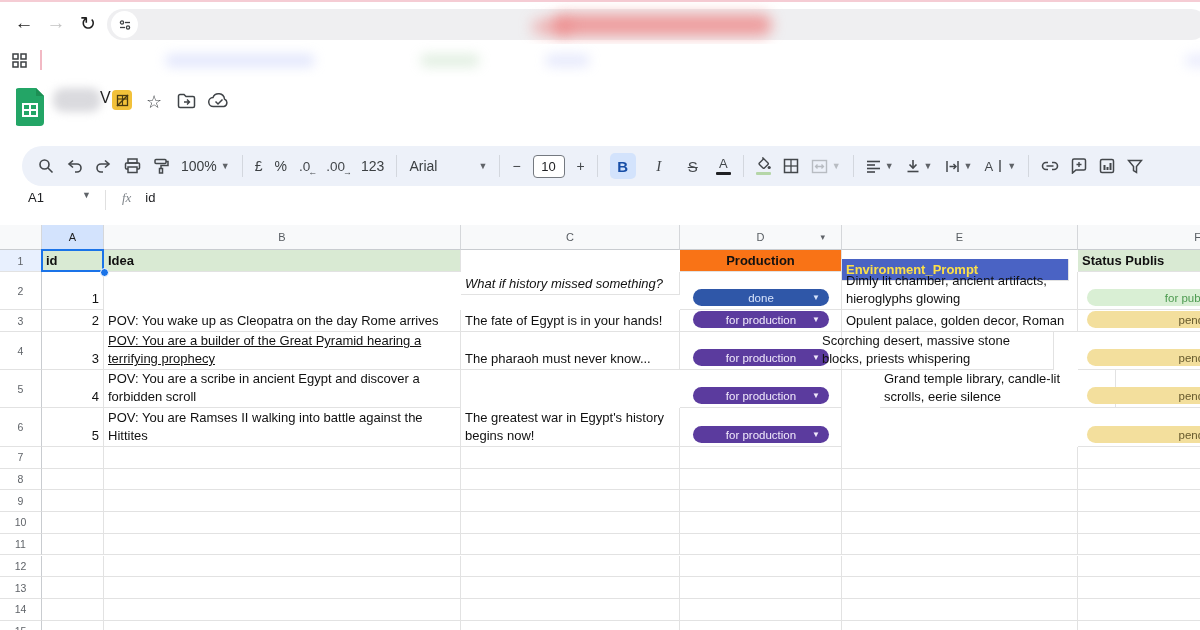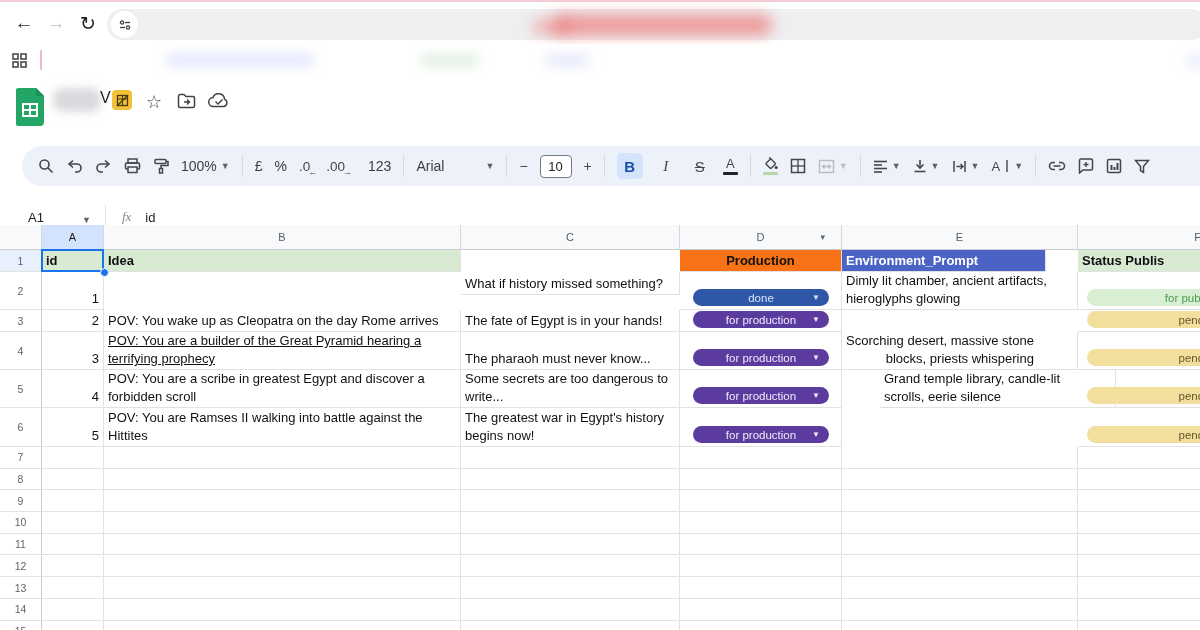--- a/index.html
+++ b/index.html
@@ -36,21 +36,21 @@
   .caret{font-size:9px;color:#5f6368;margin-left:4px;}
   .tb-txt{font-size:14px;color:#3c4043;}
   #font-size-box{border:1px solid #747980;border-radius:4px;width:30px;height:21px;display:flex;align-items:center;justify-content:center;font-size:13px;color:#202124;background:#fff;margin:0 4px;}
   #bold-btn{background:#d3e3fc;border-radius:5px;width:26px;height:26px;font-weight:bold;color:#174ea6;font-size:15px;}
   .letter-btn{font-size:15px;width:22px;}
   .dec-wrap{position:relative;font-size:13.5px;}
   .dec-wrap .mini{position:absolute;font-size:9px;bottom:-3px;right:-7px;}
   .stack{display:flex;flex-direction:column;align-items:center;gap:2px;}
   .color-bar{width:15px;height:3px;border-radius:1px;}
   
-  #formula-bar{left:0;top:190px;width:1044px;height:35px;background:#fff;border-bottom:3px solid #0f766e;display:flex;align-items:flex-end;}
+  #formula-bar{left:0;top:190px;width:1044px;height:35px;background:#fff;border-bottom:3px solid #0f766e;display:flex;align-items:flex-start;}
   #name-box{margin-left:28px;font-size:13px;color:#202124;width:50px;}
   #fx-label{font-style:italic;color:#80868b;font-size:13px;margin:0 14px 0 16px;font-family:"Liberation Serif",serif;}
   #formula-value{font-size:13px;color:#202124;}
   
   #sheet{left:0;top:225px;width:1200px;height:405px;overflow:hidden;background:#fff;}
   .cell{position:absolute;box-sizing:border-box;border-right:1px solid #e2e2e2;border-bottom:1px solid #e2e2e2;font-size:13px;color:#111;display:flex;align-items:flex-end;padding:1px 4px;overflow:hidden;line-height:18px;white-space:pre-line;}
   .cell.nowrap{white-space:nowrap;}
   .colhead{background:#f8f9fa;border-right:1px solid #d5d7da;border-bottom:1px solid #c9ccd0;color:#575c61;font-size:11px;align-items:center;justify-content:center;padding:0;}
   .gutter{background:#fff;border-right:1px solid #c9ccd0;color:#5f6368;font-size:10.5px;align-items:center;justify-content:center;padding:0;}
   .hdrcell{font-weight:bold;}
@@ -164,21 +164,21 @@
   </span>
   <span class="tb-div"></span>
   <span class="tb tb-txt">£</span>
   <span class="tb tb-txt">%</span>
   <span class="tb">
     <span class="dec-wrap"><span>.0</span><span class="mini">←</span></span>
   </span>
   <span class="tb" style="margin-left:10px">
     <span class="dec-wrap"><span>.00</span><span class="mini">→</span></span>
   </span>
-  <span class="tb tb-txt" style="margin-left:17px">123</span>
+  <span class="tb tb-txt" style="margin-left:10px">123</span>
   <span class="tb-div"></span>
   <span class="tb" style="width:78px;justify-content:space-between;">
     <span class="tb-txt">Arial</span>
       <span class="caret">▼</span>
   </span>
   <span class="tb-div"></span>
   <span class="tb">−</span>
   <span class="tb" style="margin:0 2px">
       <span id="font-size-box">10</span>
     </span>
@@ -291,50 +291,49 @@
     <div class="cell colhead" style="left: 42px; top: 0px; width: 62px; height: 25px; background: rgb(211, 227, 253); color: rgb(31, 31, 31);">A</div>
     <div class="cell colhead" style="left: 104px; top: 0px; width: 357px; height: 25px;">B</div>
     <div class="cell colhead" style="left: 461px; top: 0px; width: 219px; height: 25px;">C</div>
     <div class="cell colhead" style="left: 680px; top: 0px; width: 162px; height: 25px; position: absolute;">D<span style="position: absolute; right: 16px; font-size: 9px; color: rgb(95, 99, 104);">▾</span></div>
     <div class="cell colhead" style="left: 842px; top: 0px; width: 236px; height: 25px;">E</div>
     <div class="cell colhead" style="left: 1078px; top: 0px; width: 240px; height: 25px;">F</div>
     <div class="cell gutter" style="left: 0px; top: 25px; width: 42px; height: 22px; background: rgb(232, 240, 254);">1</div>
     <div class="cell hdrcell nowrap" style="left: 42px; top: 25px; width: 62px; height: 22px; background: rgb(217, 234, 211);">id</div>
     <div class="cell hdrcell nowrap" style="left: 104px; top: 25px; width: 357px; height: 22px; background: rgb(217, 234, 211);">Idea</div>
     <div class="cell hdrcell nowrap center" style="left: 680px; top: 25px; width: 162px; height: 22px; background: #f97316;">Production</div>
-    <div class="cell hdrcell nowrap" style="left: 842px; top: 25px; width: 204px; height: 22px; background: rgb(74, 99, 196); color: #ffffff;">Environment_Prompt</div>
+    <div class="cell hdrcell nowrap" style="left: 842px; top: 34px; width: 227px; height: 22px; background: rgb(74, 99, 196); color: #fde047;">Environment_Prompt</div>
     <div class="cell hdrcell nowrap" style="left: 1078px; top: 25px; width: 240px; height: 22px; background: rgb(217, 234, 211);">Status Publis</div>
     <div class="cell gutter" style="left: 0px; top: 47px; width: 42px; height: 38px;">2</div>
     <div class="cell right nowrap" style="left: 42px; top: 47px; width: 62px; height: 38px;">1</div>
-    <div class="cell nowrap" style="left: 461px; top: 47px; width: 219px; height: 23px;">What if history missed something?</div>
+    <div class="cell nowrap" style="left: 461px; top: 47px; width: 219px; height: 23px; font-style: italic;">What if history missed something?</div>
     <div class="cell " style="left: 680px; top: 47px; width: 162px; height: 38px; align-items: flex-end; padding: 0px;"><span class="chip" style="background: rgb(47, 87, 168); color: rgb(214, 226, 251); width: 136px; margin-left: 13px;">done<span class="arr">▼</span></span></div>
     <div class="cell " style="left: 842px; top: 47px; width: 236px; height: 38px;">Dimly lit chamber, ancient artifacts,
 hieroglyphs glowing</div>
     <div class="cell " style="left: 1078px; top: 47px; width: 240px; height: 38px; align-items: flex-end; padding: 0px;"><span class="chip" style="background: rgb(217, 239, 212); color: rgb(77, 155, 80); width: 224px; margin-left: 9px;">for publishing</span></div>
     <div class="cell gutter" style="left: 0px; top: 85px; width: 42px; height: 22px;">3</div>
     <div class="cell right nowrap" style="left: 42px; top: 85px; width: 62px; height: 22px;">2</div>
     <div class="cell nowrap" style="left: 104px; top: 85px; width: 357px; height: 22px;">POV: You wake up as Cleopatra on the day Rome arrives</div>
     <div class="cell nowrap" style="left: 461px; top: 85px; width: 219px; height: 22px;">The fate of Egypt is in your hands!</div>
     <div class="cell " style="left: 680px; top: 85px; width: 162px; height: 22px; align-items: flex-end; padding: 0px;"><span class="chip" style="background: rgb(91, 59, 158); color: rgb(240, 233, 251); width: 136px; margin-left: 13px;">for production<span class="arr">▼</span></span></div>
+    <div class="cell nowrap" style="left: 842px; top: 85px; width: 236px; height: 22px;">Opulent palace, golden decor, Roman</div>
     <div class="cell " style="left: 1078px; top: 85px; width: 240px; height: 22px; align-items: flex-end; padding: 0px;"><span class="chip" style="background: rgb(243, 223, 157); color: rgb(102, 89, 44); width: 224px; margin-left: 9px;">pending</span></div>
     <div class="cell gutter" style="left: 0px; top: 107px; width: 42px; height: 38px;">4</div>
     <div class="cell right nowrap" style="left: 42px; top: 107px; width: 62px; height: 38px;">3</div>
     <div class="cell " style="left: 104px; top: 107px; width: 357px; height: 38px; text-decoration: underline;">POV: You are a builder of the Great Pyramid hearing a
 terrifying prophecy</div>
     <div class="cell nowrap" style="left: 461px; top: 107px; width: 219px; height: 38px;">The pharaoh must never know...</div>
     <div class="cell " style="left: 680px; top: 107px; width: 162px; height: 38px; align-items: flex-end; padding: 0px;"><span class="chip" style="background: rgb(91, 59, 158); color: rgb(240, 233, 251); width: 136px; margin-left: 13px;">for production<span class="arr">▼</span></span></div>
-    <div class="cell " style="left: 842px; top: 107px; width: 236px; height: 38px; text-align: right;">Scorching desert, massive stone
+    <div class="cell " style="left: 818px; top: 107px; width: 236px; height: 38px;">Scorching desert, massive stone
 blocks, priests whispering</div>
     <div class="cell " style="left: 1078px; top: 107px; width: 240px; height: 38px; align-items: flex-end; padding: 0px;"><span class="chip" style="background: rgb(243, 223, 157); color: rgb(102, 89, 44); width: 224px; margin-left: 9px;">pending</span></div>
     <div class="cell gutter" style="left: 0px; top: 145px; width: 42px; height: 38px;">5</div>
     <div class="cell right nowrap" style="left: 42px; top: 145px; width: 62px; height: 38px;">4</div>
-    <div class="cell " style="left: 104px; top: 145px; width: 357px; height: 38px;">POV: You are a scribe in greatest Egypt and discover a
+    <div class="cell " style="left: 104px; top: 145px; width: 357px; height: 38px;">POV: You are a scribe in ancient Egypt and discover a
 forbidden scroll</div>
-    <div class="cell " style="left: 461px; top: 145px; width: 219px; height: 38px;">Some secrets are too dangerous to
-write...</div>
     <div class="cell " style="left: 680px; top: 145px; width: 162px; height: 38px; align-items: flex-end; padding: 0px;"><span class="chip" style="background: rgb(91, 59, 158); color: rgb(240, 233, 251); width: 136px; margin-left: 13px;">for production<span class="arr">▼</span></span></div>
     <div class="cell " style="left: 880px; top: 145px; width: 236px; height: 38px;">Grand temple library, candle-lit
 scrolls, eerie silence</div>
     <div class="cell " style="left: 1078px; top: 145px; width: 240px; height: 38px; align-items: flex-end; padding: 0px;"><span class="chip" style="background: rgb(243, 223, 157); color: rgb(102, 89, 44); width: 224px; margin-left: 9px;">pending</span></div>
     <div class="cell gutter" style="left: 0px; top: 183px; width: 42px; height: 39px;">6</div>
     <div class="cell right nowrap" style="left: 42px; top: 183px; width: 62px; height: 39px;">5</div>
     <div class="cell " style="left: 461px; top: 183px; width: 219px; height: 39px;">The greatest war in Egypt's history
 begins now!</div>
     <div class="cell " style="left: 104px; top: 183px; width: 357px; height: 39px;">POV: You are Ramses II walking into battle against the
 Hittites</div>

